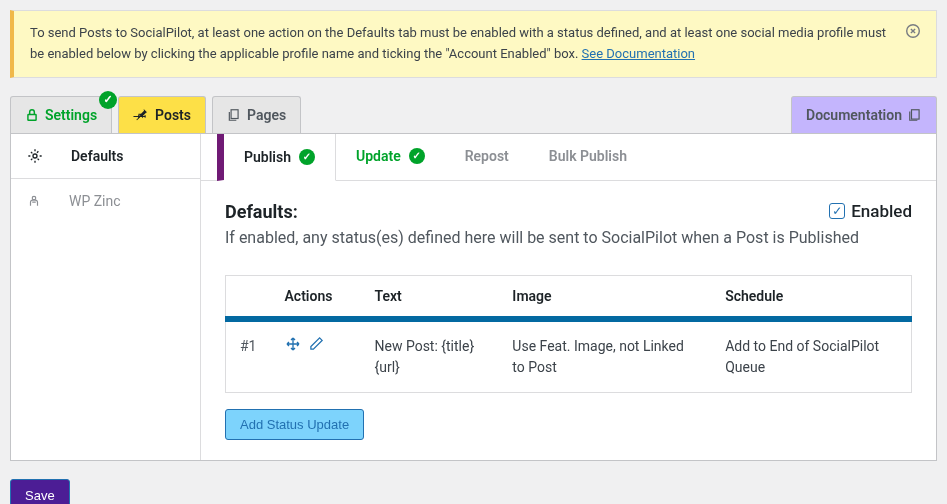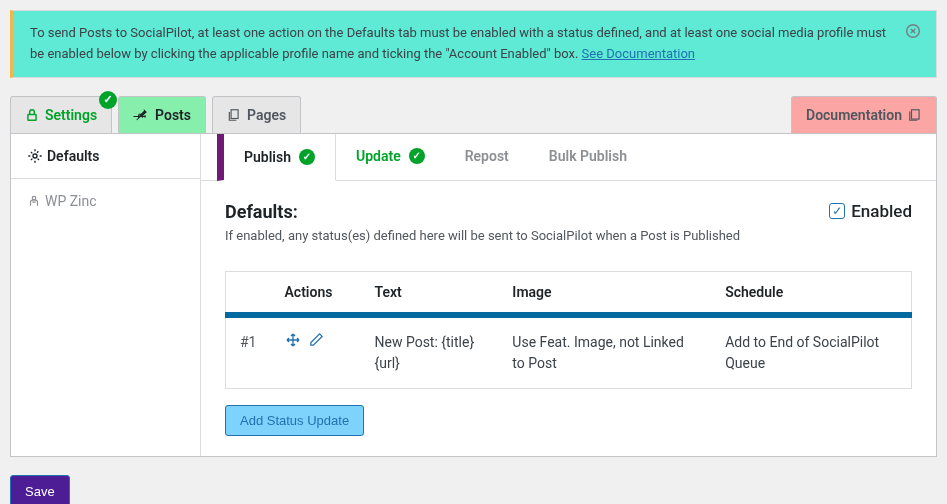--- a/index.html
+++ b/index.html
@@ -1,57 +1,57 @@
 <!DOCTYPE html>
 <html><head>
 <meta charset="utf-8">
 <style>
   * { box-sizing: border-box; margin: 0; padding: 0; }
   body { font-family: -apple-system, BlinkMacSystemFont, "Segoe UI", Roboto, sans-serif; background: #f0f0f1; color: #3c434a; font-size: 13px; padding: 10px; width: 947px; }
   
   
-  .notice { background: #5eead4; border: 1px solid #dcdcde; border-left: 4px solid #f0b849; padding: 12px 16px; margin-bottom: 18px; position: relative; display: flex; align-items: flex-start; }
+  .notice { background: #fef9c3; border: 1px solid #dcdcde; border-left: 4px solid #f0b849; padding: 12px 16px; margin-bottom: 18px; position: relative; display: flex; align-items: flex-start; }
   .notice-text { flex: 1; line-height: 1.6; font-size: 13px; color: #3c434a; }
   .notice-text a { color: #2271b1; text-decoration: underline; }
   .notice-dismiss { color: #787c82; cursor: pointer; font-size: 16px; padding-left: 12px; }
   
   
   .tabs-row { display: flex; align-items: center; border-bottom: 1px solid #c3c4c7; }
   .tabs-left { display: flex; gap: 6px; }
   .tabs-right { margin-left: auto; }
   .tab { display: inline-flex; align-items: center; gap: 6px; padding: 10px 14px; background: #e6e6e6; border: 1px solid #c3c4c7; border-bottom: none; border-radius: 3px 3px 0 0; font-weight: 600; font-size: 14px; color: #50575e; cursor: pointer; position: relative; }
-  .tab.active { background: #86efac; color: #1d2327; }
+  .tab.active { background: #fde047; color: #1d2327; }
   .tab.settings { color: #00a32a; }
   .tab-badge { position: absolute; top: -6px; right: -6px; width: 18px; height: 18px; border-radius: 50%; background: #00a32a; color: #fff; font-size: 11px; display: flex; align-items: center; justify-content: center; }
   .tab-icon { display: inline-flex; }
-  .doc-tab { background: #fca5a5; border: 1px solid #c3c4c7; padding: 10px 14px; font-weight: 600; font-size: 14px; color: #50575e; border-radius: 3px 3px 0 0; display: inline-flex; align-items: center; gap: 6px; cursor: pointer; border-bottom: none; }
+  .doc-tab { background: #c4b5fd; border: 1px solid #c3c4c7; padding: 10px 14px; font-weight: 600; font-size: 14px; color: #50575e; border-radius: 3px 3px 0 0; display: inline-flex; align-items: center; gap: 6px; cursor: pointer; border-bottom: none; }
 
   
   .main-box { display: flex; background: #fff; border: 1px solid #c3c4c7; border-top: none; margin-bottom: 18px; }
   .sidebar { width: 190px; border-right: 1px solid #dcdcde; }
-  .sidebar-item { display: flex; align-items: center; gap: 4px; padding: 14px 16px; font-size: 14px; cursor: pointer; }
+  .sidebar-item { display: flex; align-items: center; gap: 28px; padding: 14px 16px; font-size: 14px; cursor: pointer; }
   .sidebar-item.active { color: #1d2327; font-weight: 600; border-bottom: 1px solid #dcdcde; }
   .sidebar-item.inactive { color: #8c8f94; }
   .sidebar-icon { display: inline-flex; }
   
   
   .content { flex: 1; padding: 0 0 20px 0; }
   .subtabs { display: flex; border-bottom: 1px solid #dcdcde; padding-left: 16px; }
   .subtab { padding: 14px 20px; font-size: 14px; font-weight: 600; color: #8c8f94; display: inline-flex; align-items: center; gap: 8px; cursor: pointer; border-bottom: 2px solid transparent; }
   .subtab.active { color: #1d2327; border-bottom: 1px solid #fff; margin-bottom: -1px; background: #fff; border-left: 7px solid #701a75; border-right: 1px solid #dcdcde; }
   .subtab.enabled { color: #00a32a; }
   .subtab.enabled.primary { color: #1d2327; }
   .check-circle { width: 16px; height: 16px; border-radius: 50%; background: #00a32a; color: #fff; font-size: 10px; display: inline-flex; align-items: center; justify-content: center; }
   
   .content-body { padding: 20px 24px 0; }
   .defaults-header { display: flex; align-items: center; margin-bottom: 6px; gap: 27px; }
   .defaults-title { font-size: 18px; font-weight: 700; color: #1d2327; }
   .enabled-toggle { margin-left: auto; display: inline-flex; align-items: center; gap: 6px; font-size: 17px; font-weight: 500; color: #1d2327; }
   .checkbox { width: 16px; height: 16px; border: 1px solid #2271b1; border-radius: 3px; display: inline-flex; align-items: center; justify-content: center; color: #2271b1; font-size: 12px; background: #fff; cursor: pointer; }
-  .defaults-desc { font-size: 13px; color: #50575e; margin-bottom: 28px; }
+  .defaults-desc { font-size: 16px; color: #50575e; margin-bottom: 28px; }
 
   
   table { width: 100%; border-collapse: collapse; border: 1px solid #dcdcde; margin-bottom: 16px; }
   th { text-align: left; font-weight: 600; font-size: 14px; padding: 12px 14px; border-bottom: 6px solid #0369a1; color: #1d2327; }
   td { padding: 14px; font-size: 14px; color: #3c434a; vertical-align: top; line-height: 1.5; }
   .row-num { color: #50575e; }
   .action-icons { display: inline-flex; gap: 8px; color: #2271b1; }
   .action-icons span { cursor: pointer; }
 
   

